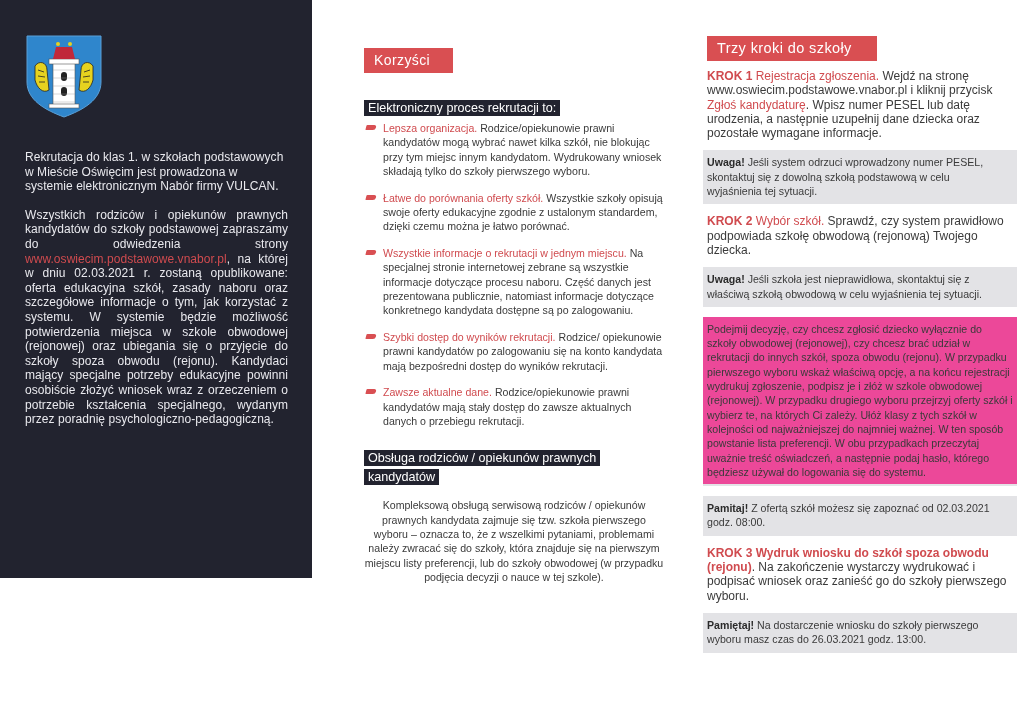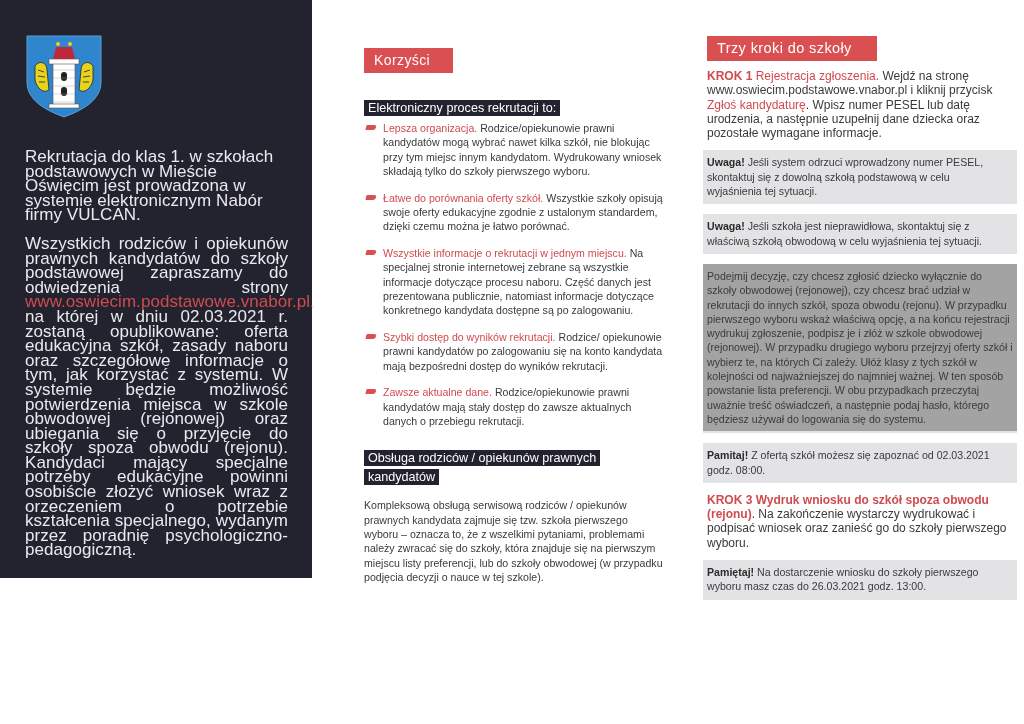--- a/index.html
+++ b/index.html
@@ -4,21 +4,21 @@
   <style>
     * { box-sizing: border-box; margin: 0; padding: 0; }
     html, body { width: 1024px; height: 724px; background: #ffffff; overflow: hidden; }
     body { position: relative; font-family: "Liberation Sans", "DejaVu Sans", sans-serif; color: #3a3a3a; }
 
     .left-panel {
       position: absolute; left: 0; top: 0; width: 312px; height: 578px;
       background: #22232f; color: #e9e9ee; padding: 34px 24px 0 25px;
     }
     .crest { width: 78px; height: 84px; display: block; margin-bottom: 32px; }
-    .left-text { font-size: 17px; line-height: 14.6px; letter-spacing: 0.05px; }
+    .left-text { font-size: 12px; line-height: 14.6px; letter-spacing: 0.05px; }
     .left-text p { margin-bottom: 14px; }
     .left-text .justify { text-align: justify; }
     .link-red { color: #d04b4f; }
 
     .col { position: absolute; top: 0; }
     .col-mid { left: 364px; width: 300px; }
     .col-right { left: 707px; width: 310px; }
 
     .red-head {
       display: inline-block; background: #d94f52; color: #fff;
@@ -35,30 +35,30 @@
     .dark-head-wrap.second { margin-top: 20px; }
 
     .bullets { list-style: none; margin-top: 4px; }
     .bullet { position: relative; padding-left: 19px; font-size: 10.6px; line-height: 14.4px; margin-bottom: 12px; }
     .bullet .marker {
       position: absolute; left: 2px; top: 4px; width: 10px; height: 5px;
       background: #d94f52; border-radius: 1px 3px 3px 1px; transform: skewX(-15deg);
     }
     .accent { color: #d04b4f; }
 
-    .para { font-size: 10.6px; line-height: 14.3px; margin-top: 12px; }
+    .para { font-size: 10.6px; line-height: 14.3px; margin-top: 12px; text-align: center; }
 
     .step { font-size: 12px; line-height: 14.3px; margin-top: 8px; }
     .step-label { color: #d04b4f; font-weight: bold; }
     .note {
       background: #e3e3e6; font-size: 10.6px; line-height: 14.3px;
       padding: 5px 20px 6px 4px; margin: 10px 0 10px -4px; width: 314px;
     }
     .note b { color: #2b2b2b; }
-    .plain-box { background: #a3a3a3; font-size: 10.6px; line-height: 14.3px; padding: 5px 4px 5px 4px; margin-left:-4px; width: 314px; border-bottom: 2px solid #e3e3e6; }
+    .plain-box { background: #ec4899; font-size: 10.6px; line-height: 14.3px; padding: 5px 4px 5px 4px; margin-left:-4px; width: 314px; border-bottom: 2px solid #e3e3e6; }
   </style>
 </head>
 <body>
 
 <div class="left-panel">
   <svg class="crest" viewBox="0 0 78 84">
     <path d="M2 2 H76 V48 C76 66 58 76 39 83 C20 76 2 66 2 48 Z" fill="#2f86cc" stroke="#5aa0d8" stroke-width="1"></path>
 
     <path d="M10 32 C14 26 22 28 22 36 L24 56 C18 60 12 54 10 46 Z" fill="#e6d21f" stroke="#222" stroke-width="0.8"></path>
     <path d="M68 32 C64 26 56 28 56 36 L54 56 C60 60 66 54 68 46 Z" fill="#e6d21f" stroke="#222" stroke-width="0.8"></path>
@@ -120,20 +120,23 @@
   <div class="red-head">Trzy kroki do szkoły</div>
 
   <p class="step">
     <span class="step-label">KROK 1</span><span class="accent"> Rejestracja zgłoszenia.</span><span> Wejdź na stronę www.oswiecim.podstawowe.vnabor.pl i kliknij przycisk </span><span class="accent">Zgłoś kandydaturę</span><span>. Wpisz numer PESEL lub datę urodzenia, a następnie uzupełnij dane dziecka oraz pozostałe wymagane informacje.</span>
   </p>
 
   <div class="note">
     <b>Uwaga!</b><span> Jeśli system odrzuci wprowadzony numer PESEL, skontaktuj się z dowolną szkołą podstawową w celu wyjaśnienia tej sytuacji.</span>
   </div>
 
+  <p class="step">
+    <span class="step-label">KROK 2</span><span class="accent"> Wybór szkół.</span><span> Sprawdź, czy system prawidłowo podpowiada szkołę obwodową (rejonową) Twojego dziecka.</span>
+  </p>
 
   <div class="note">
     <b>Uwaga!</b><span> Jeśli szkoła jest nieprawidłowa, skontaktuj się z właściwą szkołą obwodową w celu wyjaśnienia tej sytuacji.</span>
   </div>
 
   <div class="plain-box">Podejmij decyzję, czy chcesz zgłosić dziecko wyłącznie do szkoły obwodowej (rejonowej), czy chcesz brać udział w rekrutacji do innych szkół, spoza obwodu (rejonu). W przypadku pierwszego wyboru wskaż właściwą opcję, a na końcu rejestracji wydrukuj zgłoszenie, podpisz je i złóż w szkole obwodowej (rejonowej). W przypadku drugiego wyboru przejrzyj oferty szkół i wybierz te, na których Ci zależy. Ułóż klasy z tych szkół w kolejności od najważniejszej do najmniej ważnej. W ten sposób powstanie lista preferencji. W obu przypadkach przeczytaj uważnie treść oświadczeń, a następnie podaj hasło, którego będziesz używał do logowania się do systemu.</div>
 
   <div class="note">
     <b>Pamitaj!</b><span> Z ofertą szkół możesz się zapoznać od 02.03.2021 godz. 08:00.</span>
   </div>

